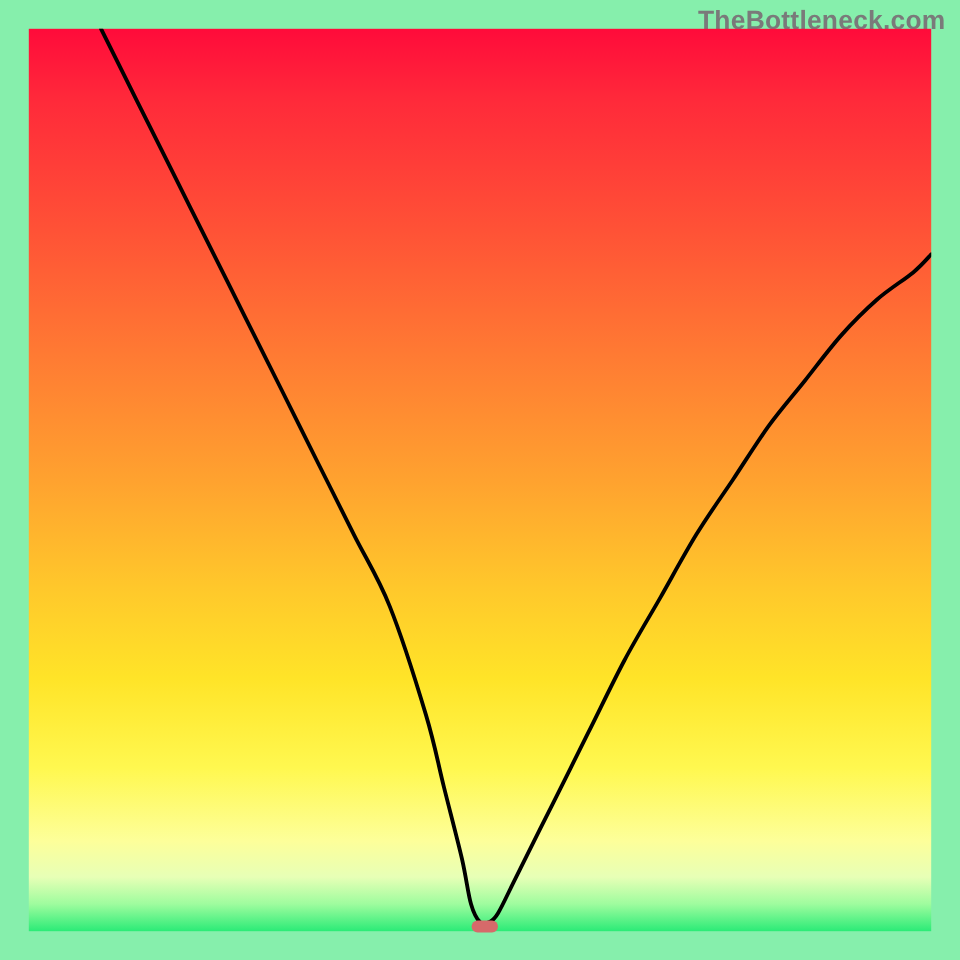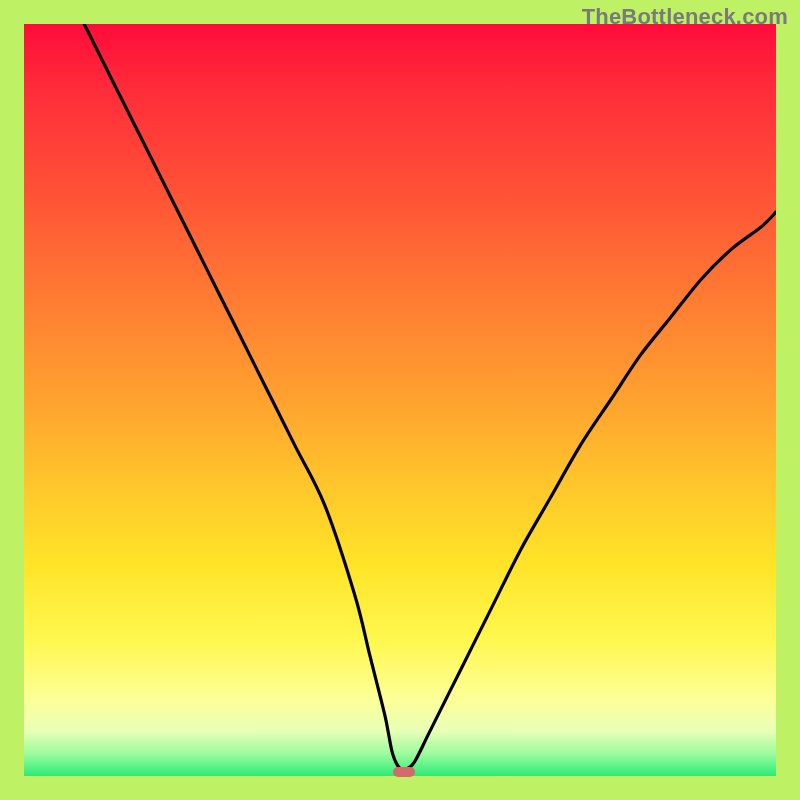--- a/index.html
+++ b/index.html
@@ -10,21 +10,21 @@
     background: #000;
     overflow: hidden;
     font-family: Arial, Helvetica, sans-serif;
   }
   .frame {
     position: absolute;
     left: 0;
     top: 0;
     width: 800px;
     height: 800px;
-    background: #bef264;
+    background: #86efac;
   }
   .plot-area {
     position: absolute;
     left: 24px;
     top: 24px;
     width: 752px;
     height: 752px;
     background: linear-gradient(to bottom,
       #ff0b3a 0%,
       #ff2a3a 8%,

